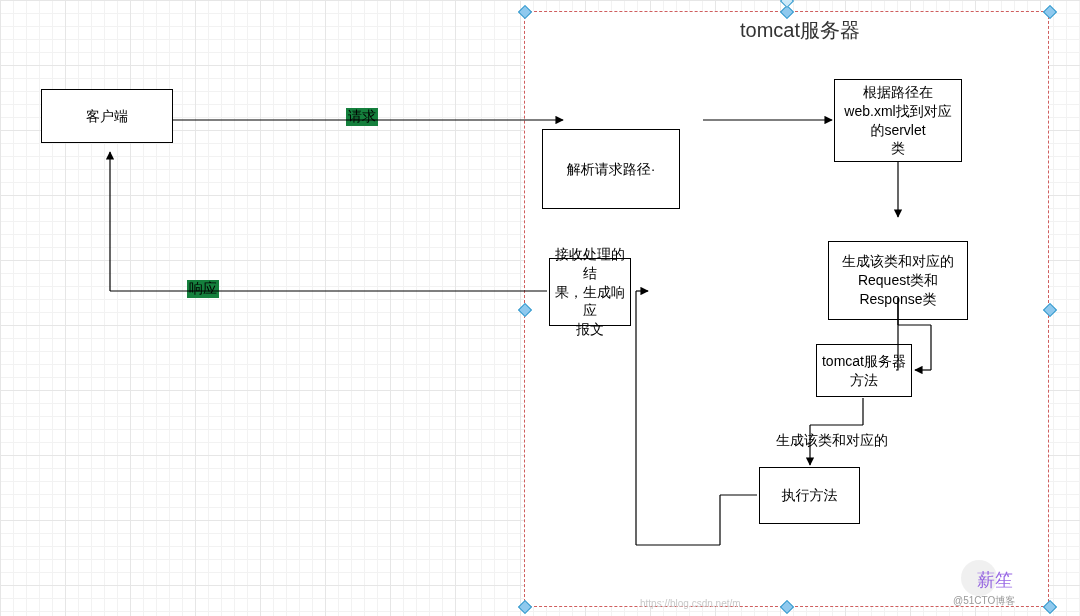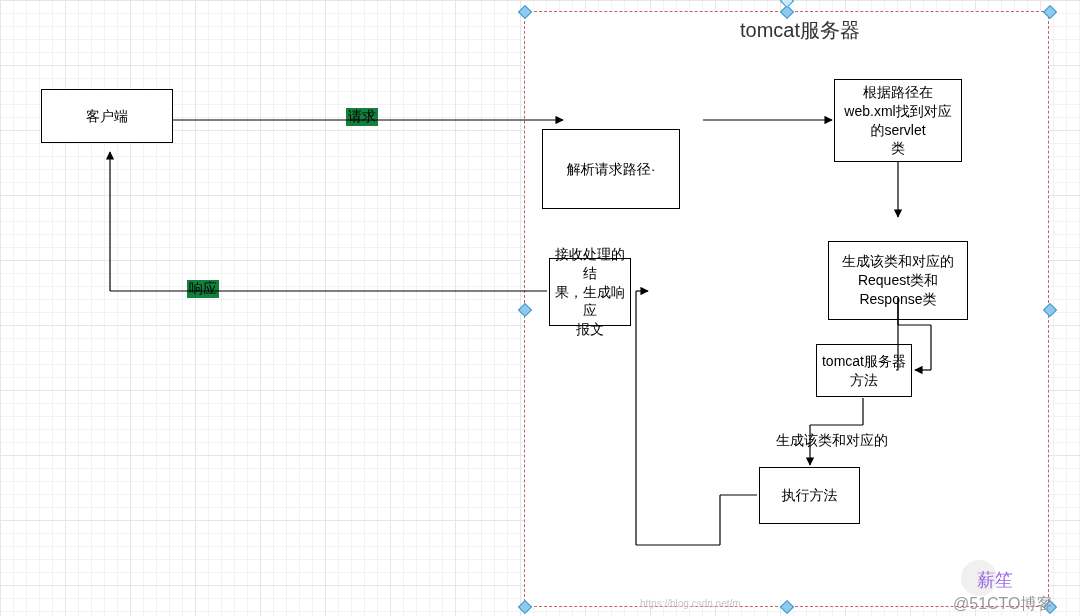--- a/index.html
+++ b/index.html
@@ -81,21 +81,21 @@
   svg { position: absolute; inset: 0; width: 1080px; height: 616px; }
   .watermark-left {
     position: absolute;
     font-size: 10px;
     color: #c8c8c8;
     top: 598px;
     left: 640px;
   }
   .watermark-right {
     position: absolute;
-    font-size: 16px;
+    font-size: 10px;
     color: #999;
     top: 594px;
     left: 953px;
   }
   .wechat-icon {
     position: absolute;
     width: 36px;
     height: 36px;
     top: 560px;
     left: 961px;

